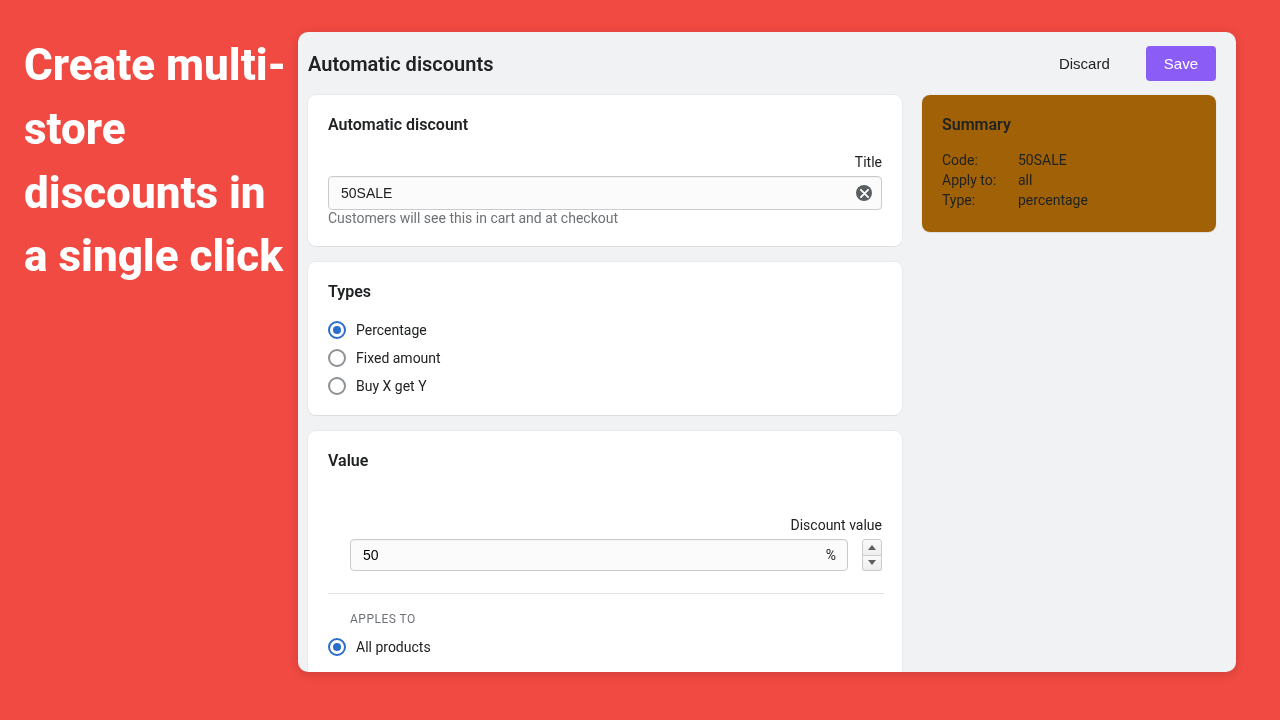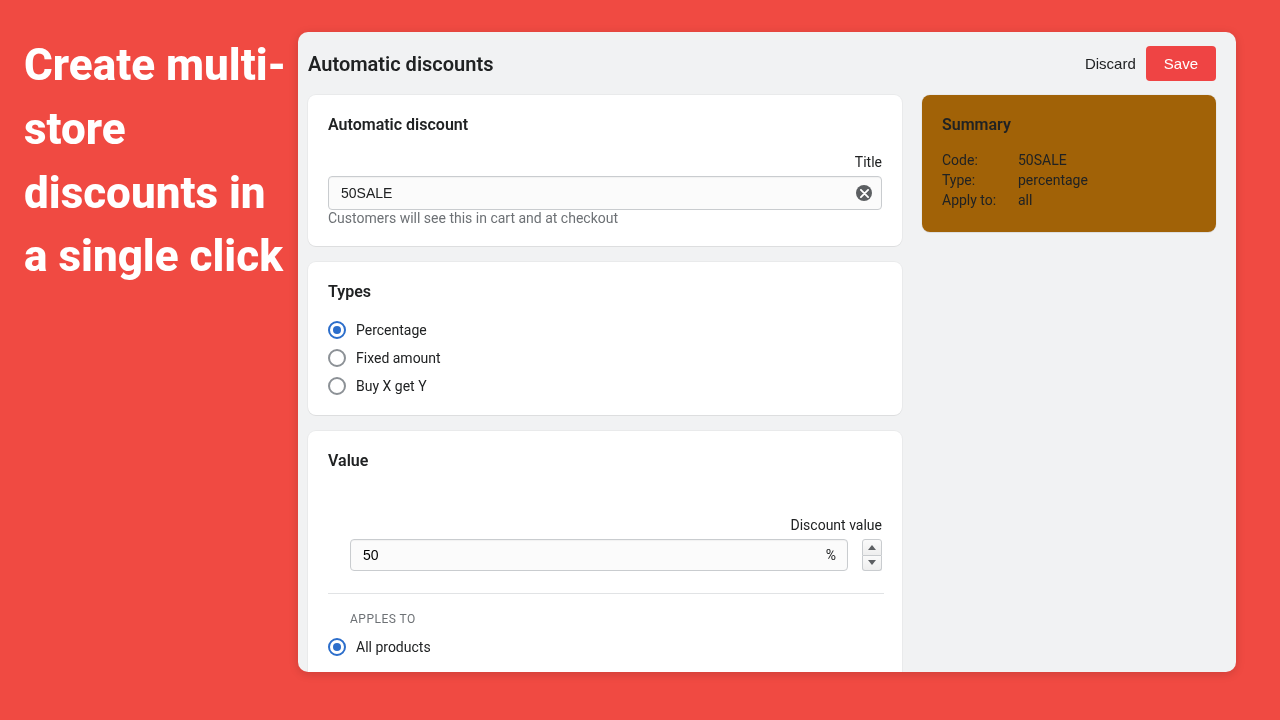--- a/index.html
+++ b/index.html
@@ -34,39 +34,40 @@
     justify-content: space-between;
     padding: 14px 20px 14px 10px;
   }
   .page-title {
     font-size: 20px;
     font-weight: 600;
   }
   .header-actions {
     display: flex;
     align-items: center;
-    gap: 6px;
+    gap: 20px;
   }
   .btn-plain {
     background: none;
     border: none;
     font-size: 15px;
     color: #202223;
     cursor: pointer;
     padding: 8px 4px;
   }
   .btn-save {
-    background: #ef4444;
+    background: #8b5cf6;
     color: #fff;
     border: none;
     border-radius: 4px;
     font-size: 15px;
     font-weight: 500;
     padding: 9px 18px;
     cursor: pointer;
+    margin-left: 12px;
   }
   .content {
     display: flex;
     gap: 20px;
     padding: 0 20px 0 10px;
   }
   .main-col { flex: 1; }
   .side-col { width: 294px; }
   .card {
     background: #fff;
@@ -313,24 +314,24 @@
     </div>
 
     <div class="side-col">
       <div class="summary-card">
         <div class="summary-title">Summary</div>
         <div class="summary-row">
           <span class="k">Code:</span>
           <span>50SALE</span>
         </div>
         <div class="summary-row">
+          <span class="k">Apply to:</span>
+          <span>all</span>
+        </div>
+        <div class="summary-row">
           <span class="k">Type:</span>
           <span>percentage</span>
-        </div>
-        <div class="summary-row">
-          <span class="k">Apply to:</span>
-          <span>all</span>
         </div>
       </div>
     </div>
   </div>
 
 </div>
 
 </body></html>

